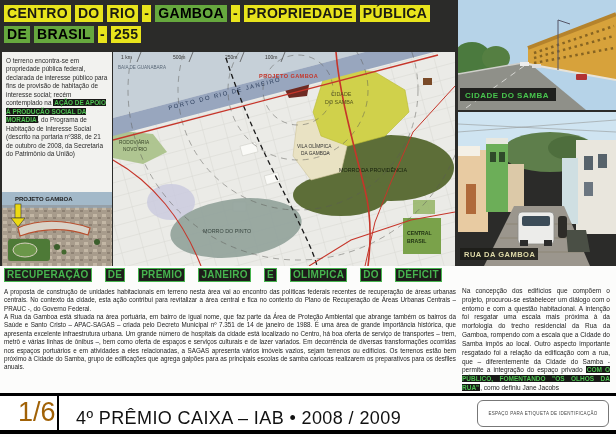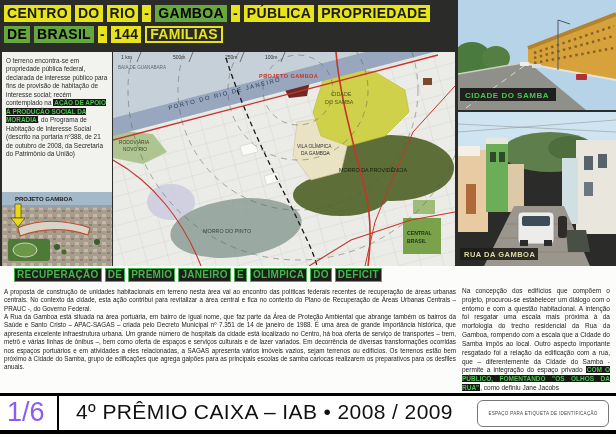--- a/index.html
+++ b/index.html
@@ -24,63 +24,62 @@
   .hl-green{background:#191917;color:#4ec152;font-weight:bold;padding:0 1px}
 
   .left-photo{position:absolute;left:2px;top:192px;width:110px;height:74px}
   .map{position:absolute;left:113px;top:52px;width:342px;height:214px}
   .photo1{position:absolute;left:458px;top:0;width:158px;height:110px}
   .photo2{position:absolute;left:458px;top:112px;width:158px;height:154px}
   svg{display:block}
 
   
   .lower{position:absolute;left:0;top:266px;width:616px;height:171px;background:#fcfcfb}
-  .header-words{position:absolute;left:14px;top:2px;display:flex;gap:3px}
+  .header-words{position:absolute;left:4px;top:2px;display:flex;gap:13px}
   .hword{background:#1d1d1a;color:var(--header-green,#46b44e);border:1px solid var(--header-green,#46b44e);
          font-weight:bold;font-size:10px;line-height:12px;padding:0 2px;letter-spacing:.3px;white-space:nowrap}
   .body-text{position:absolute;left:4px;top:22px;width:452px;font-size:6.3px;line-height:1.33;
              color:#222;text-align:justify}
   .body-text p{margin:0}
   .right-text{position:absolute;left:462px;top:21px;width:148px;font-size:6.5px;line-height:1.36;
               color:#222;text-align:justify}
 
   
   .footer{position:absolute;left:0;top:393px;width:616px;height:34px;background:#ffffff;
           border-top:3px solid #000;border-bottom:4px solid #000}
-  .footer-page{position:absolute;left:7px;top:1px;font-size:27px;color:#8b5cf6}
+  .footer-page{position:absolute;left:18px;top:1px;font-size:27px;color:#a16207}
   .footer-divider{position:absolute;left:57px;top:0;bottom:0;width:2px;background:#000}
-  .footer-title{position:absolute;left:76px;top:4px;font-size:21px;color:#111;letter-spacing:.4px;white-space:nowrap}
+  .footer-title{position:absolute;left:76px;top:12px;font-size:18px;color:#111;letter-spacing:.4px;white-space:nowrap}
   .etiqueta{position:absolute;right:7px;top:4px;width:130px;height:25px;border:1px solid #777;
             border-radius:6px;display:flex;align-items:center;justify-content:center;
             font-size:4.5px;color:#444;letter-spacing:.3px;white-space:nowrap}
 </style>
 </head>
 <body>
 
 <div id="board">
 
   <div class="title-block">
     <div class="title-line">
 
     <span class="chip yellow">CENTRO</span>
         <span class="chip yellow">DO</span>
         <span class="chip yellow">RIO</span>
         <span class="chip dash">-</span>
         <span class="chip green">GAMBOA</span>
         <span class="chip dash">-</span>
+        <span class="chip yellow">PROPRIEDADE</span>
         <span class="chip yellow">PÚBLICA</span>
-        <span class="chip yellow">PROPRIEDADE</span>
       </div>
     <div class="title-line">
 
         <span class="chip green">DE</span>
         <span class="chip green">BRASIL</span>
         <span class="chip dash">-</span>
-        <span class="chip yellow">144</span>
-        <span class="chip outline">FAMÍLIAS</span>
+        <span class="chip yellow">255</span>
       </div>
   </div>
 
   <div class="left-panel">
     <span>O terreno encontra-se em propriedade pública federal, declarada de interesse público para fins de provisão de habitação de interesse social; recém contemplado na </span><span class="hl-green">AÇÃO DE APOIO À PRODUÇÃO SOCIAL DA MORADIA</span><span>, do Programa de Habitação de Interesse Social (descrito na portaria nº388, de 21 de outubro de 2008, da Secretaria do Patrimônio da União)</span>
   </div>
 
   <svg class="left-photo" viewBox="0 0 110 74" preserveAspectRatio="none">
     <defs>
       <pattern id="city2" width="9" height="7" patternUnits="userSpaceOnUse">

